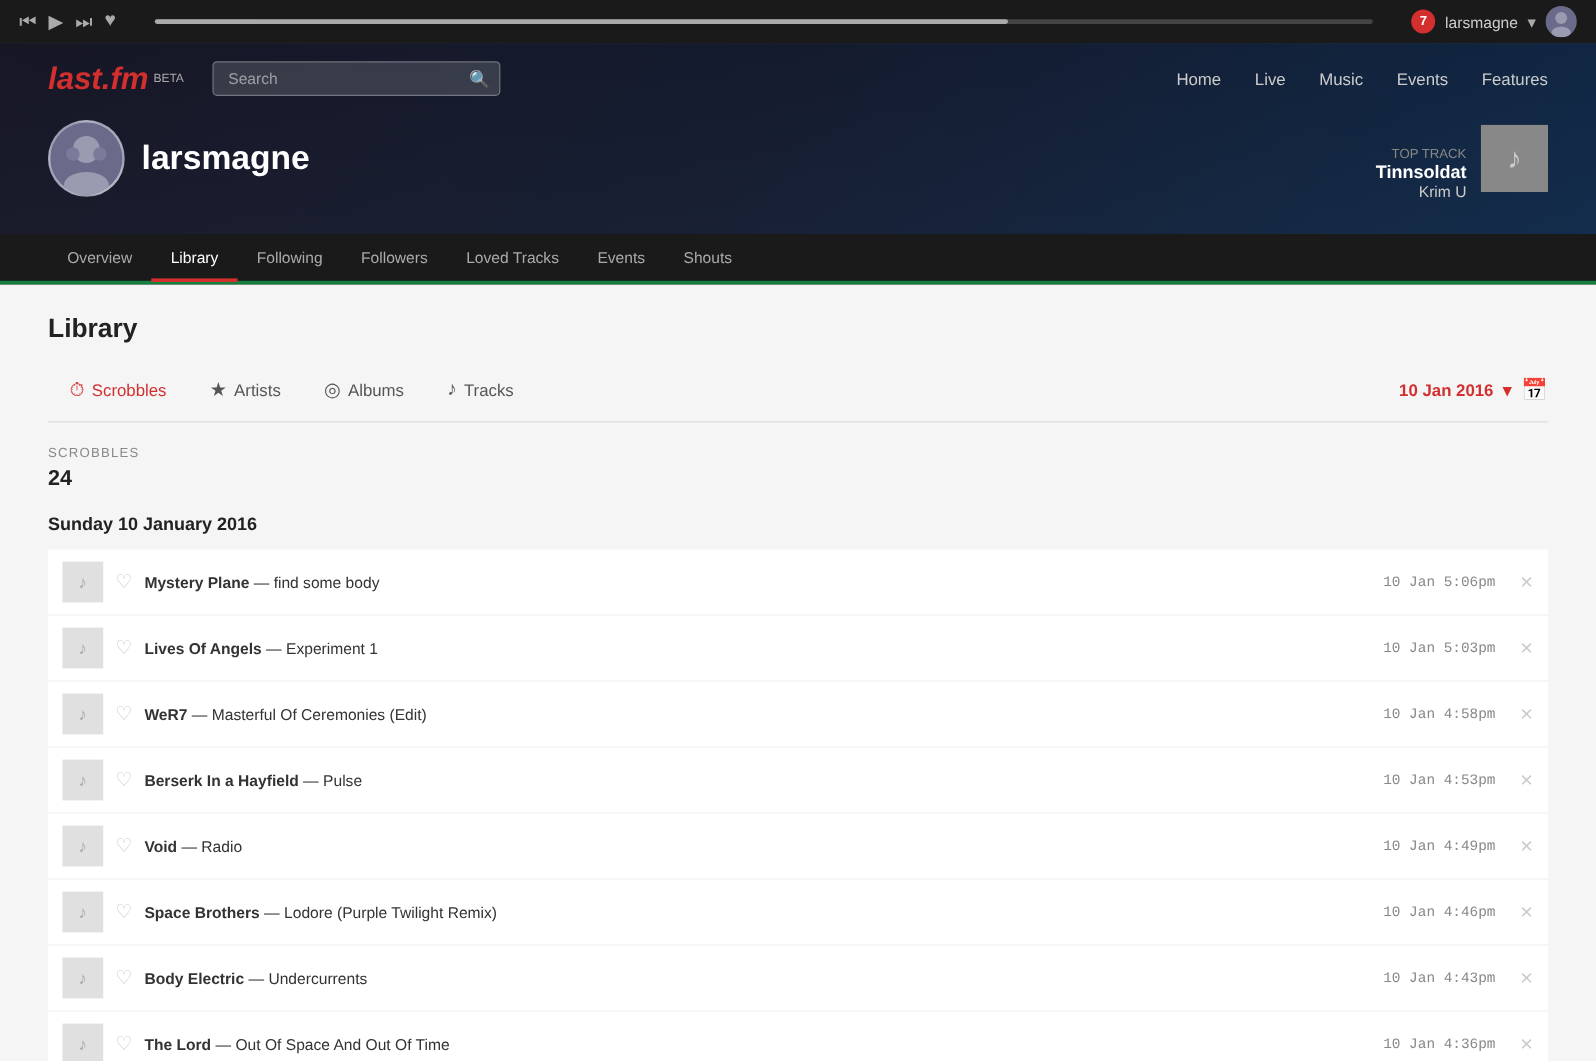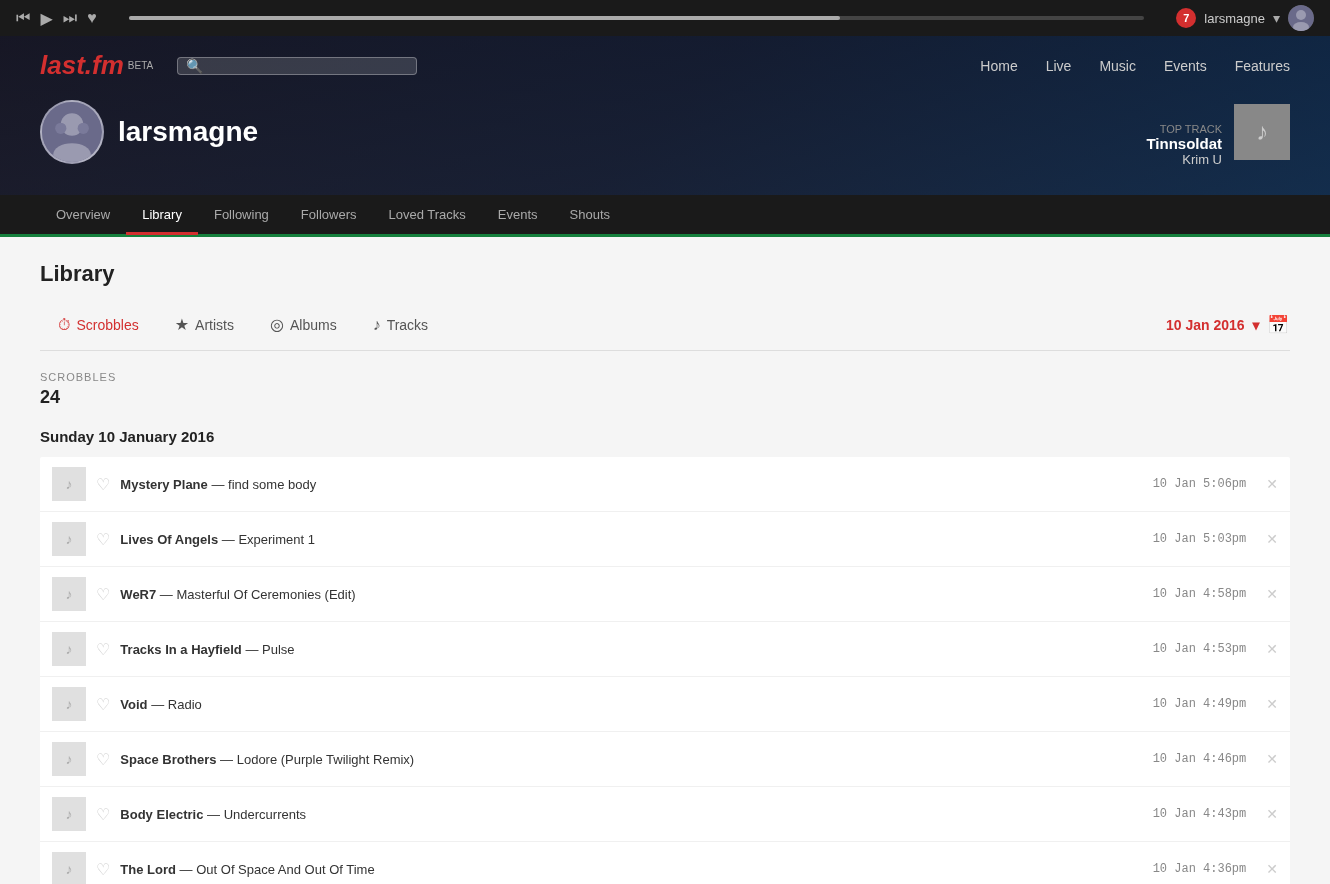--- a/index.html
+++ b/index.html
@@ -220,20 +220,21 @@
 <div class="site-header">
   <div class="header-bg"></div>
   <div class="header-content">
     <div class="header-top">
       <div style="display:flex; align-items:center; gap:24px;">
         <div class="logo">
           <span>last.fm</span>
             <span class="logo-beta">BETA</span>
         </div>
         <div class="search-box">
+          <input class="search-input" type="text" placeholder="Search" style="">
           <button class="search-btn">🔍</button>
         </div>
       </div>
       <nav class="main-nav">
         <a class="nav-link">Home</a>
         <a class="nav-link">Live</a>
         <a class="nav-link">Music</a>
         <a class="nav-link">Events</a>
         <a class="nav-link">Features</a>
       </nav>
@@ -338,21 +339,21 @@
       <div class="track-thumb">♪</div>
       <span class="track-heart">♡</span>
       <span class="track-info"><strong>WeR7</strong> <span>—</span> <span>Masterful Of Ceremonies (Edit)</span></span>
       <span class="track-time">10 Jan 4:58pm</span>
       <span class="track-remove">✕</span>
     </div>
 
     <div class="track-item">
       <div class="track-thumb">♪</div>
       <span class="track-heart">♡</span>
-      <span class="track-info"><strong>Tracks In a Hayfield</strong> <span>—</span> <span>Pulse</span></span>
+      <span class="track-info"><strong>Berserk In a Hayfield</strong> <span>—</span> <span>Pulse</span></span>
       <span class="track-time">10 Jan 4:53pm</span>
       <span class="track-remove">✕</span>
     </div>
 
     <div class="track-item">
       <div class="track-thumb">♪</div>
       <span class="track-heart">♡</span>
       <span class="track-info"><strong>Void</strong> <span>—</span> <span>Radio</span></span>
       <span class="track-time">10 Jan 4:49pm</span>
       <span class="track-remove">✕</span>

